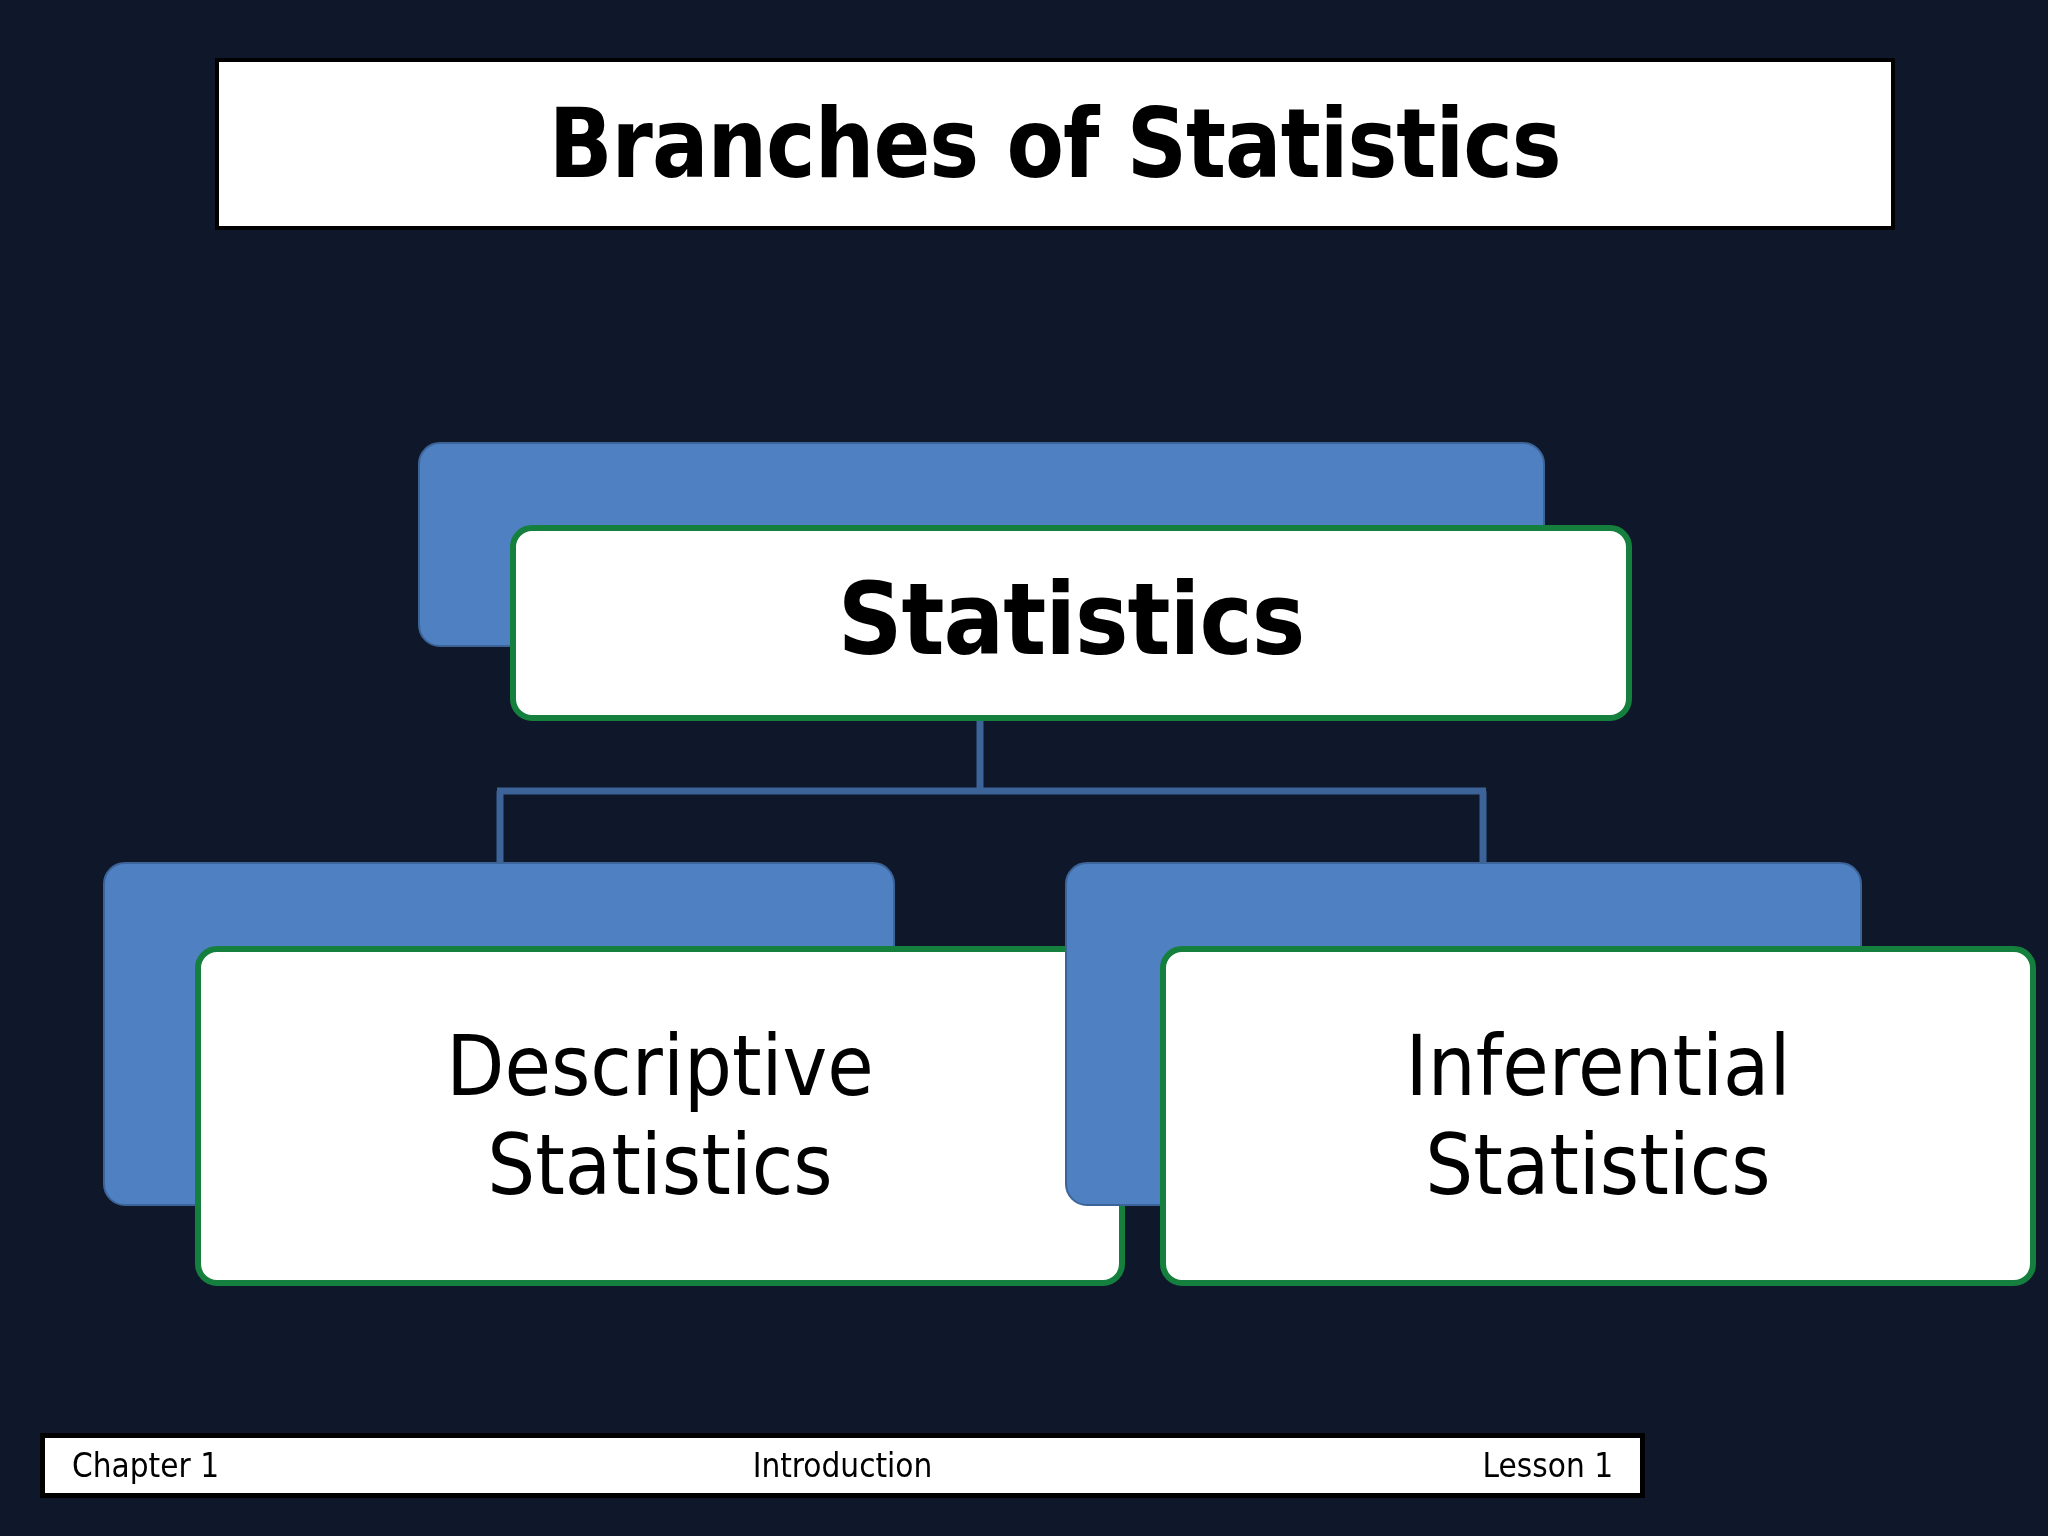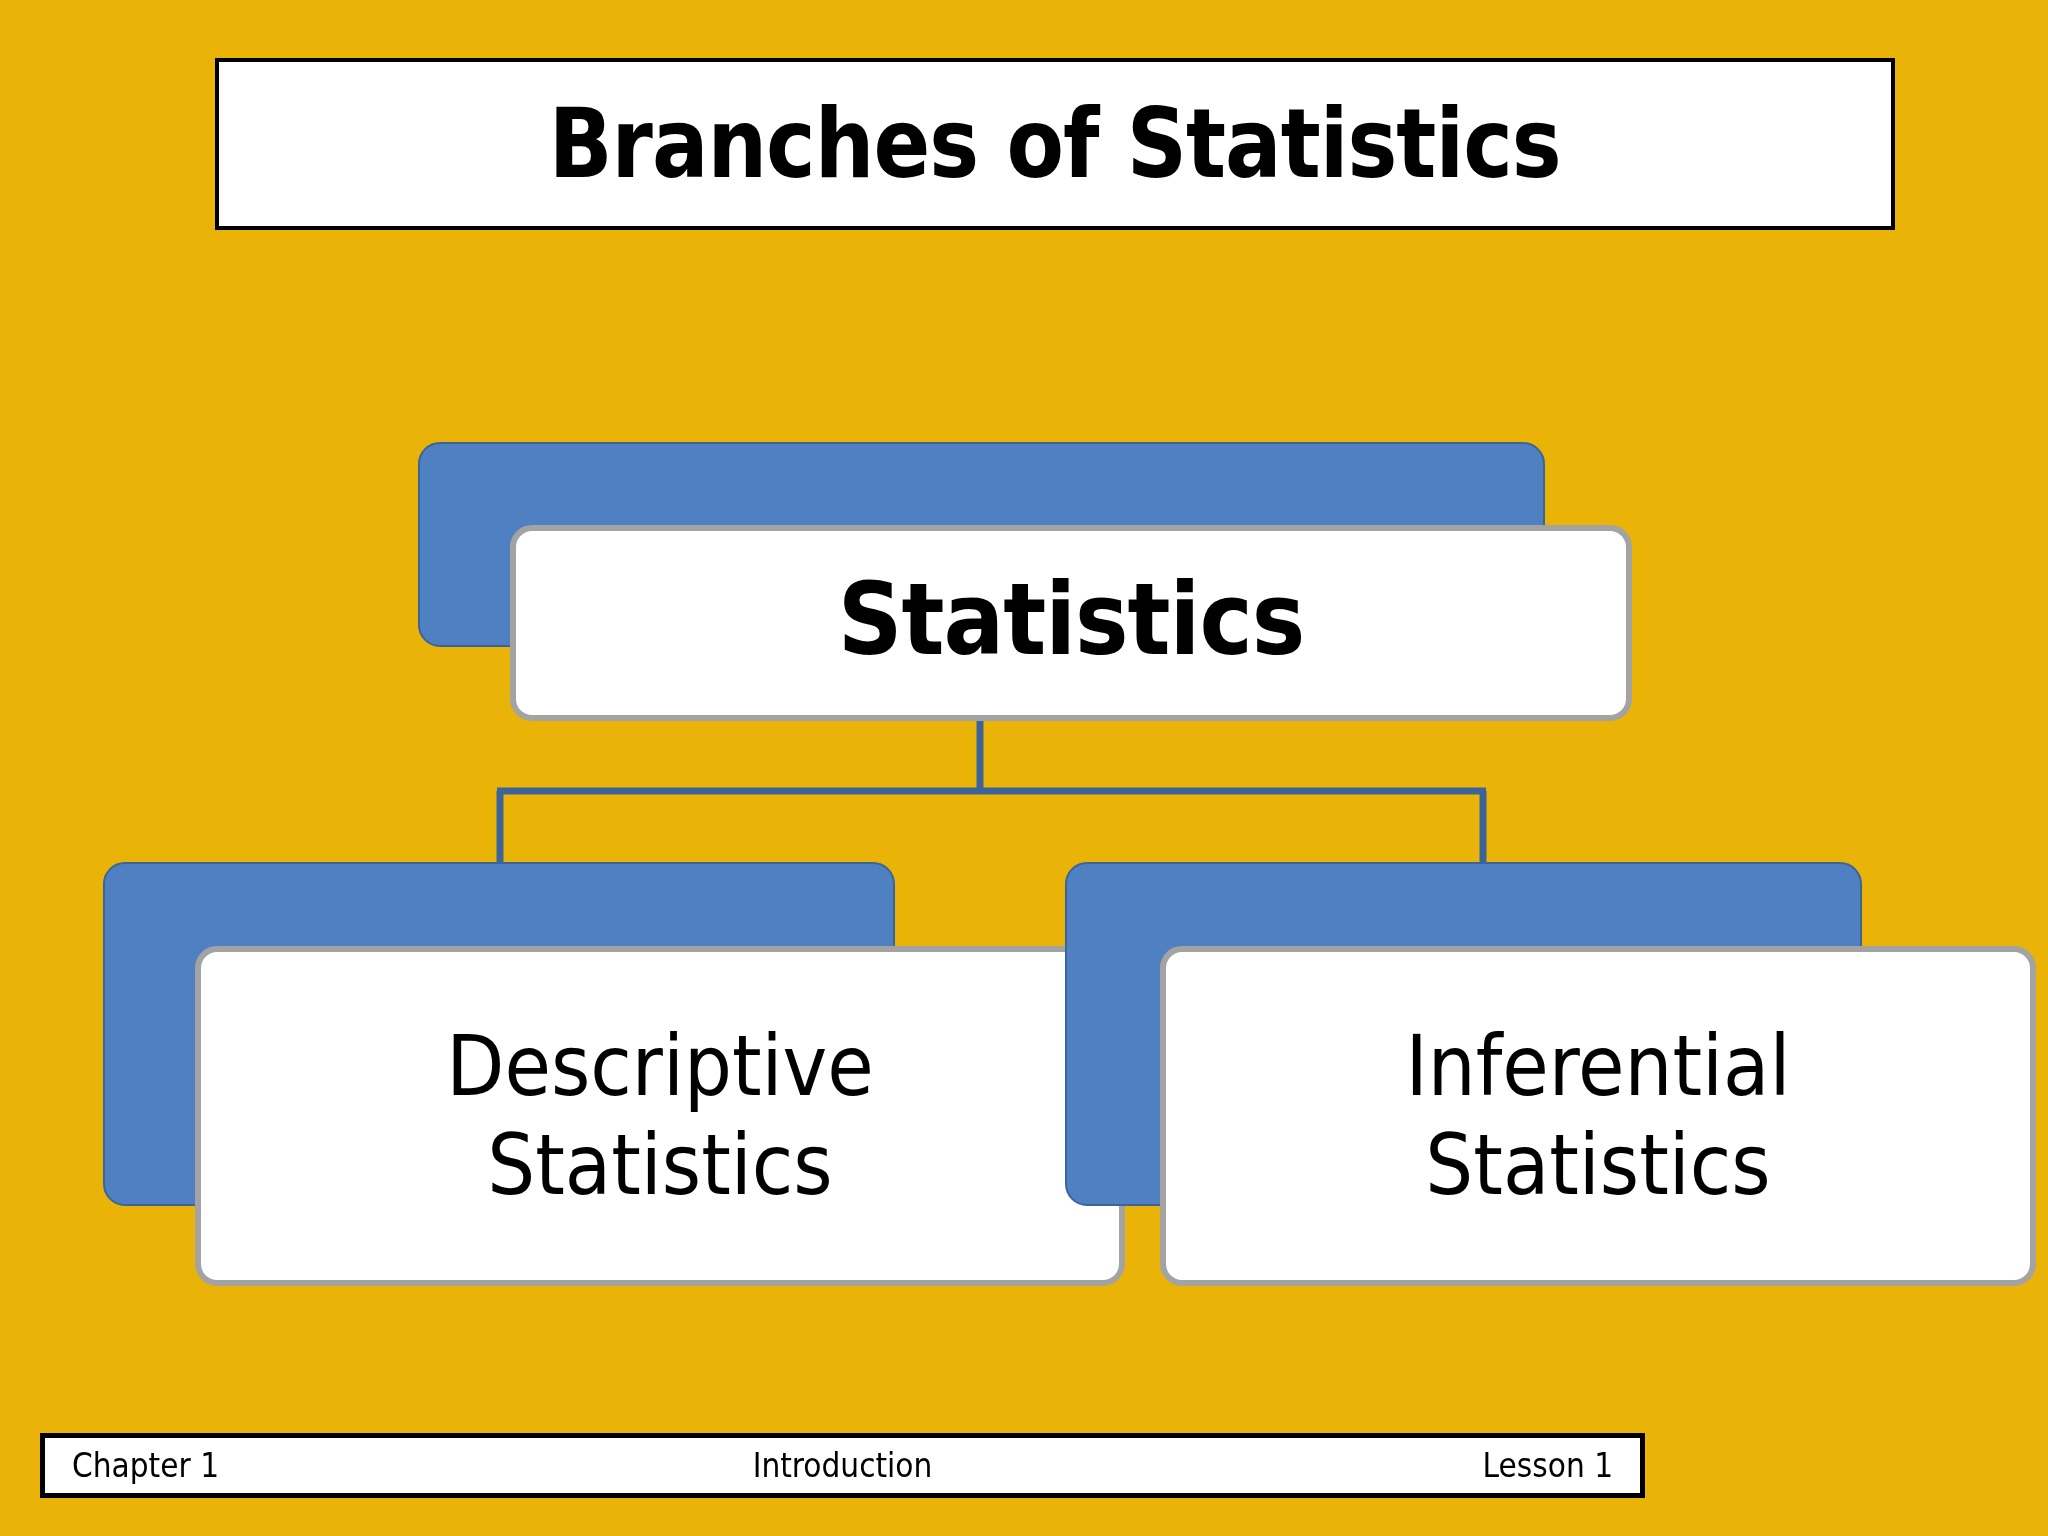--- a/index.html
+++ b/index.html
@@ -11,21 +11,21 @@
     width: 2048px;
     height: 1536px;
     overflow: hidden;
     font-family: "DejaVu Sans Condensed", "Liberation Sans Narrow", "Liberation Sans", sans-serif;
   }
 
   #slide {
     position: relative;
     width: 2048px;
     height: 1536px;
-    background: #eab308;
+    background: #0f172a;
   }
 
   
   #title-box {
     position: absolute;
     left: 215px;
     top: 58px;
     width: 1680px;
     height: 172px;
     box-sizing: border-box;
@@ -63,21 +63,21 @@
     position: absolute;
     box-sizing: border-box;
     background: #4E80C2;
     border: 2px solid #3C6498;
     border-radius: 22px;
   }
   .node-card {
     position: absolute;
     box-sizing: border-box;
     background: #ffffff;
-    border: 6px solid #a3a3a3;
+    border: 6px solid #15803d;
     border-radius: 22px;
     display: flex;
     align-items: center;
     justify-content: center;
     text-align: center;
   }
   .node-label {
     color: #000000;
     line-height: 1.05;
     font-family: "DejaVu Sans Condensed", "Liberation Sans Narrow", "Liberation Sans", sans-serif;

